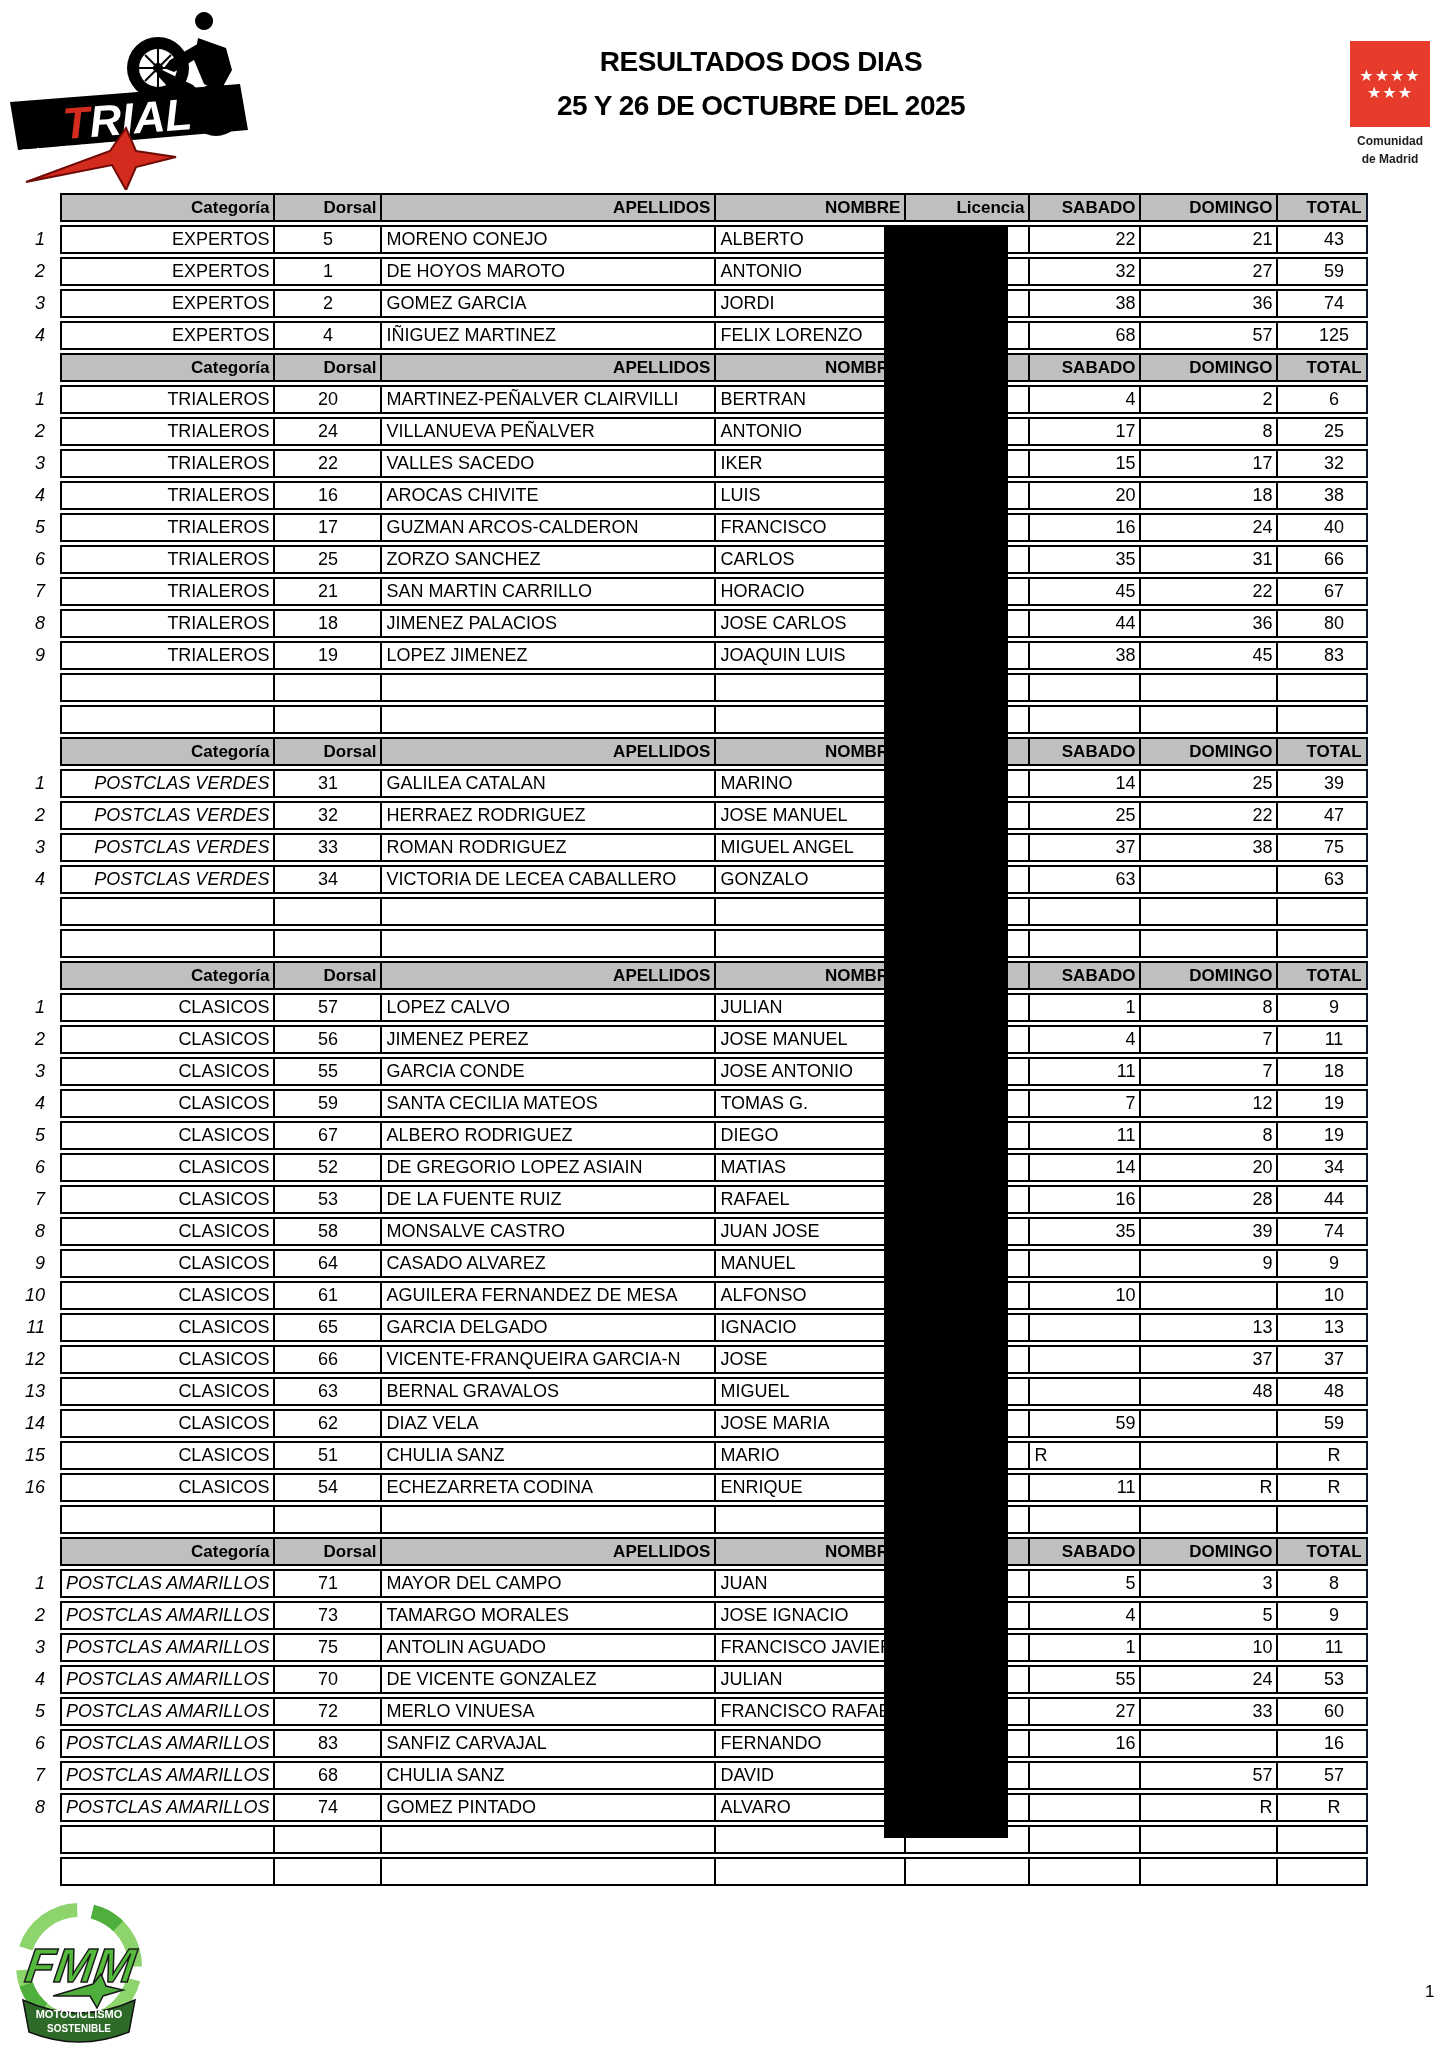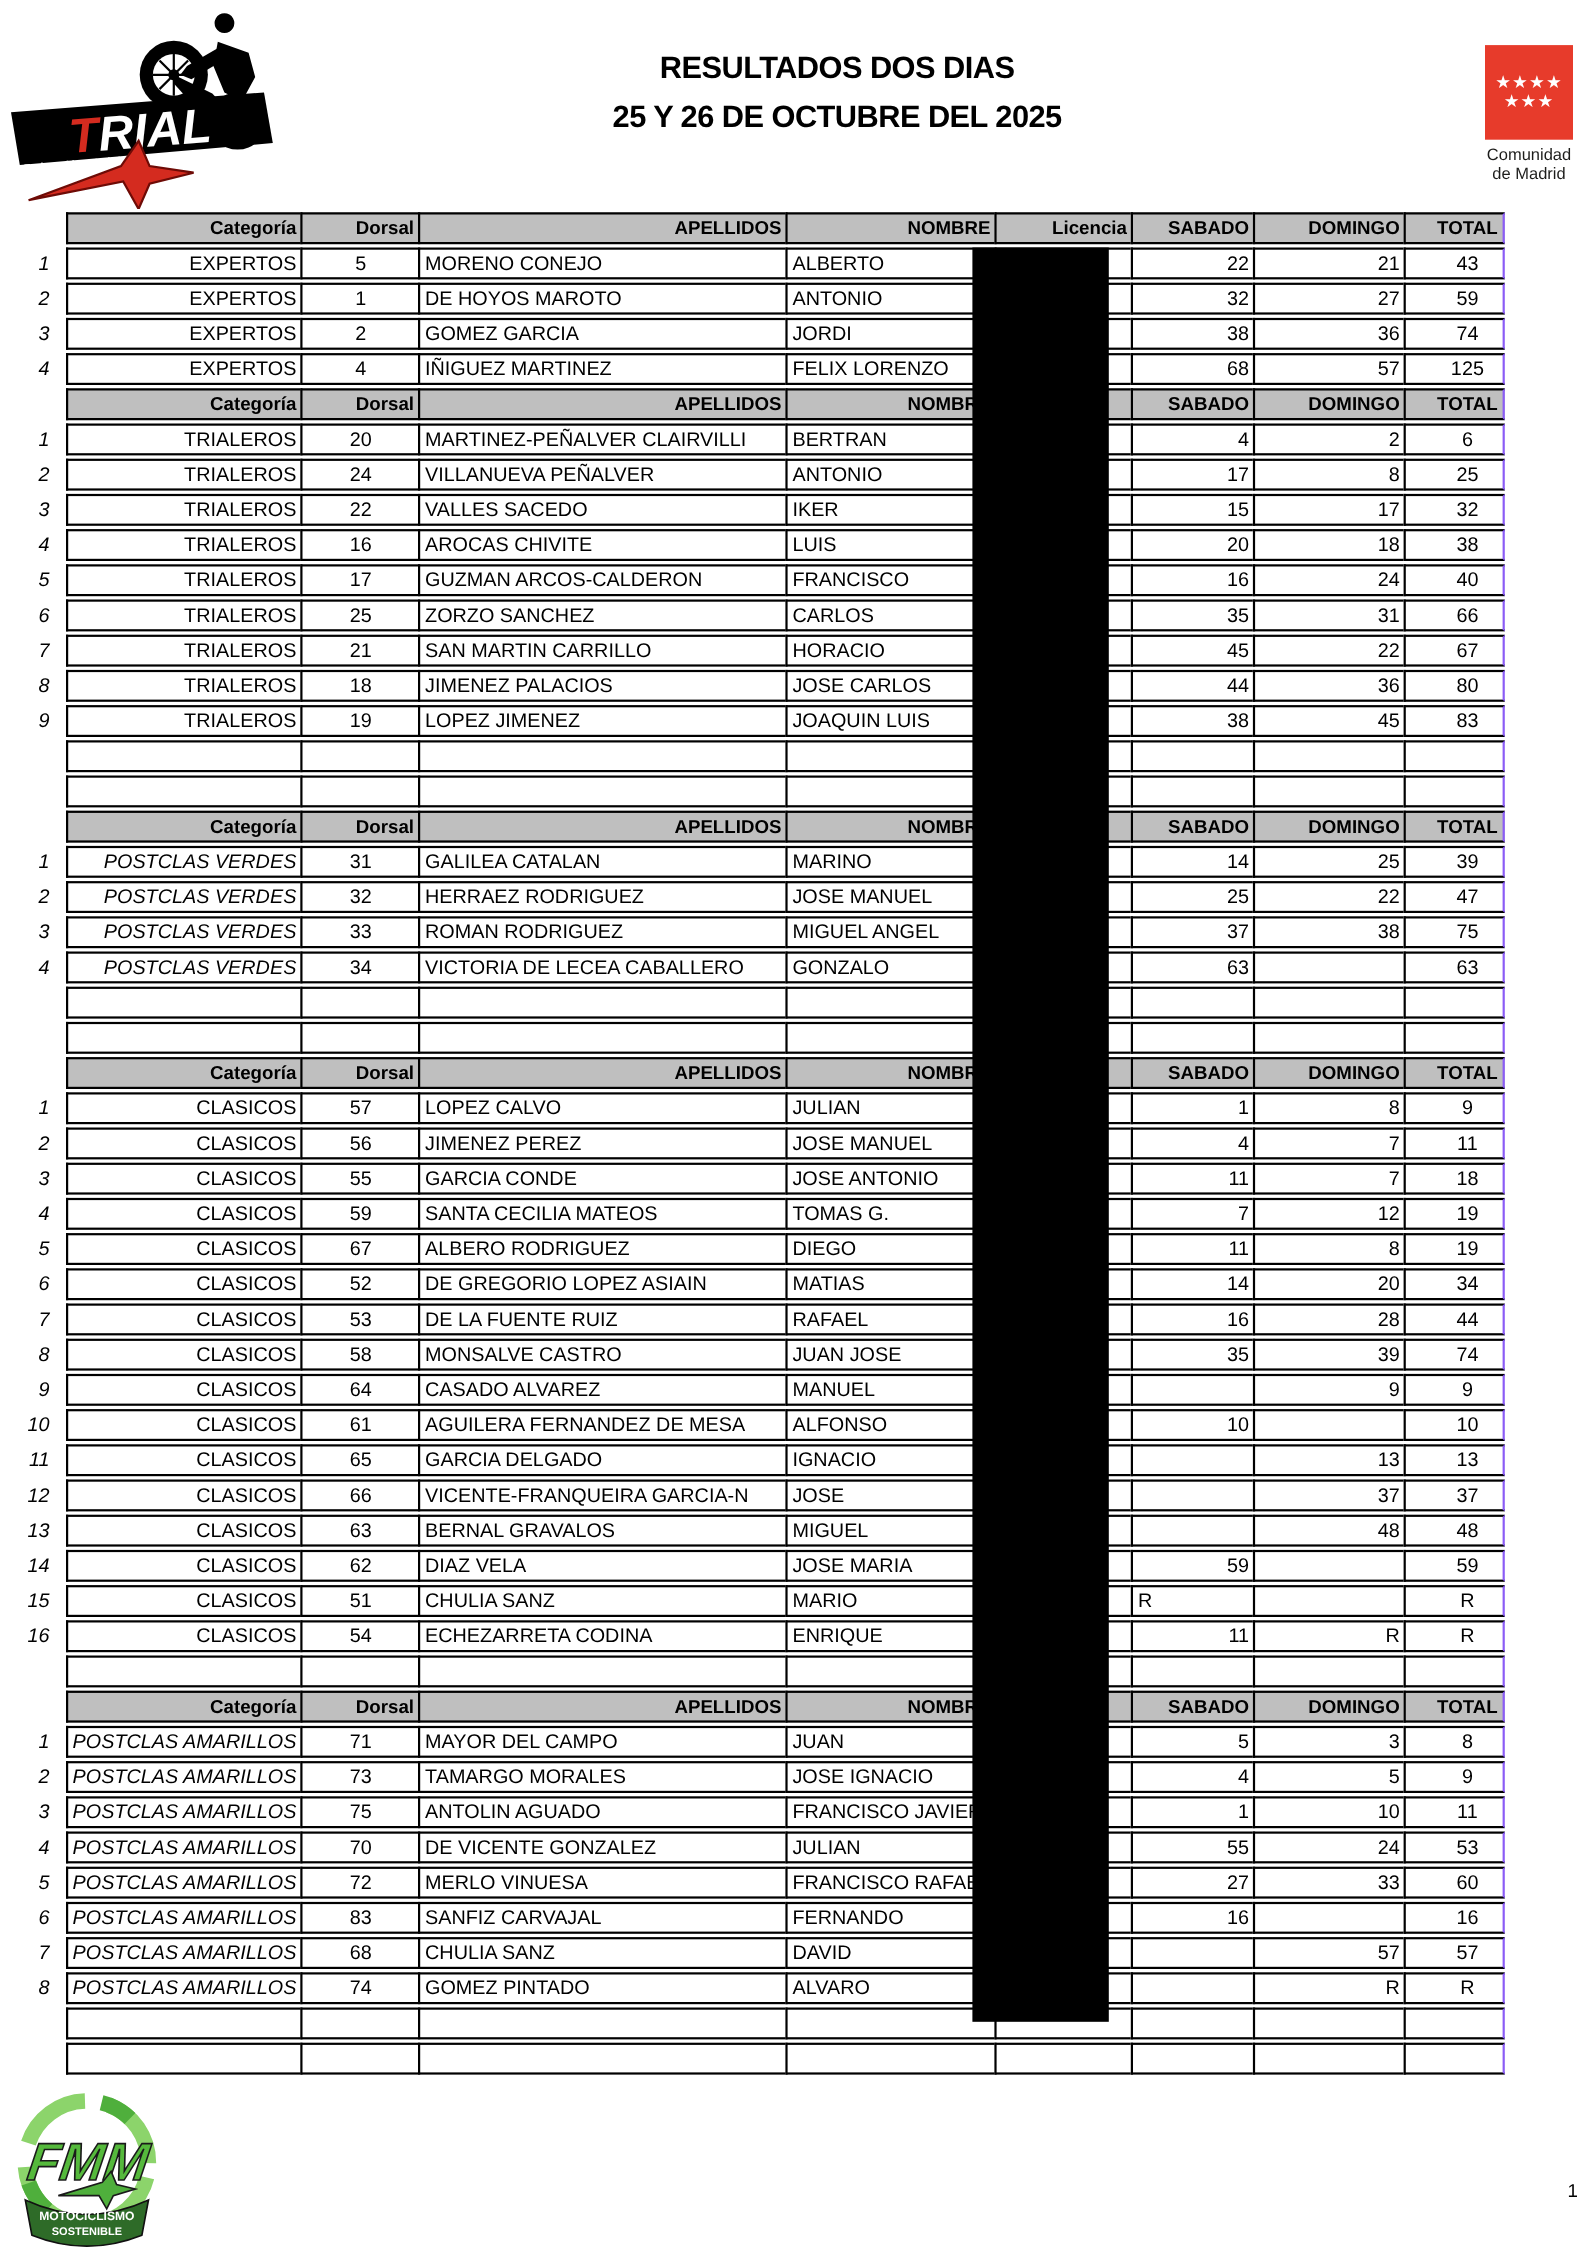--- a/index.html
+++ b/index.html
@@ -17,33 +17,33 @@
     margin-top:18px;
   }
 
   
   .madrid-logo { position:absolute; left:1338px; top:41px; width:104px; text-align:center; }
   .m-flag {
     width:80px; height:86px; margin:0 auto; background:#E73B2B;
     display:flex; flex-direction:column; justify-content:center; align-items:center;
   }
   .m-stars { color:#fff; font-size:16px; line-height:17px; letter-spacing:1px; white-space:nowrap; }
-  .m-text { margin-top:5px; font-weight:normal; font-size:15px; line-height:18px; color:#1d1d1b; }
+  .m-text { margin-top:5px; font-weight:bold; font-size:12px; line-height:18px; color:#1d1d1b; }
 
   
   table.results {
     position:absolute; left:15px; top:190px;
     border-collapse:separate; border-spacing:0 3px; table-layout:fixed;
   }
   table.results td {
     height:29px; border:2px solid #000; border-right:none;
     font-size:18px; padding:0 4px; background:#fff;
     overflow:hidden; white-space:nowrap; vertical-align:middle;
   }
-  table.results td:last-child { border-right:2px solid #8b5cf6;padding-left:28px; }
+  table.results td:last-child { border-right:2px solid #0f172a;padding-left:28px; }
   table.results td.rownum {
     border:none; background:transparent; font-style:italic;
     text-align:right; padding-right:15px; font-size:18px;
   }
   tr.header td { background:#BFBFBF; font-weight:bold; text-align:right; font-size:17px; }
   td.cat { text-align:right; padding-left:6px; }
   td.cat-small { font-size:12.5px;font-style:italic; }
   td.dorsal { text-align:center; }
   td.total { text-align:center; font-size:17px; }
   td.num { text-align:right; padding-right:5px; }

